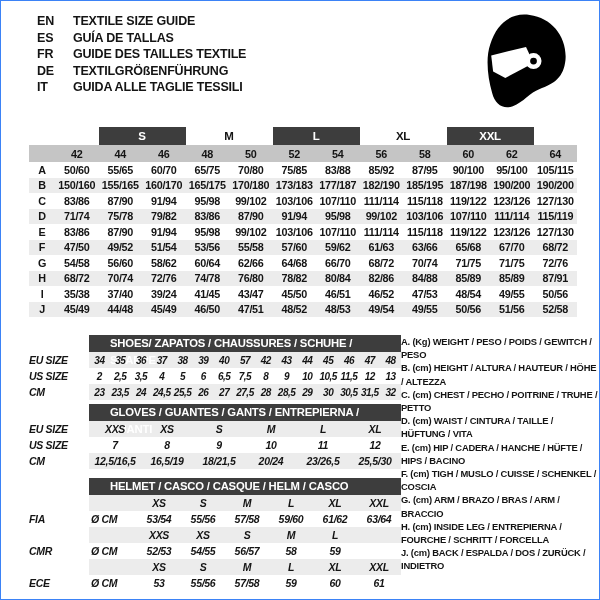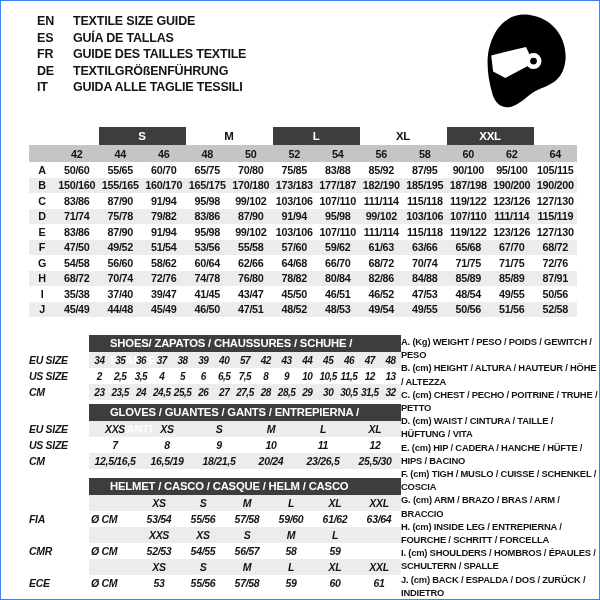--- a/index.html
+++ b/index.html
@@ -238,21 +238,21 @@
           <td>82/86</td>
           <td>84/88</td>
           <td>85/89</td>
           <td>85/89</td>
           <td>87/91</td>
         </tr>
         <tr>
           <td class="row-key">I</td>
           <td>35/38</td>
           <td>37/40</td>
-          <td>39/47</td>
+          <td>39/24</td>
           <td>41/45</td>
           <td>43/47</td>
           <td>45/50</td>
           <td>46/51</td>
           <td>46/52</td>
           <td>47/53</td>
           <td>48/54</td>
           <td>49/55</td>
           <td>50/56</td>
         </tr>
@@ -441,17 +441,16 @@
 
   <div class="legend">
       <div class="legend-line">A. (Kg) WEIGHT / PESO / POIDS / GEWITCH / PESO</div>
       <div class="legend-line">B. (cm) HEIGHT / ALTURA / HAUTEUR / HÖHE / ALTEZZA</div>
       <div class="legend-line">C. (cm) CHEST / PECHO / POITRINE / TRUHE / PETTO</div>
       <div class="legend-line">D. (cm) WAIST / CINTURA / TAILLE / HÜFTUNG / VITA</div>
       <div class="legend-line">E. (cm) HIP / CADERA / HANCHE / HÜFTE / HIPS / BACINO</div>
       <div class="legend-line">F. (cm) TIGH / MUSLO / CUISSE / SCHENKEL / COSCIA</div>
       <div class="legend-line">G. (cm) ARM / BRAZO / BRAS / ARM / BRACCIO</div>
       <div class="legend-line">H. (cm) INSIDE LEG / ENTREPIERNA / FOURCHE / SCHRITT / FORCELLA</div>
-      <div class="legend-line">I. (cm) SHOULDERS / HOMBROS / ÉPAULES / SCHULTERN / SPALLE</div>
       <div class="legend-line">J. (cm) BACK / ESPALDA / DOS / ZURÜCK / INDIETRO</div>
     </div>
 
 </div>
 
 </body></html>

